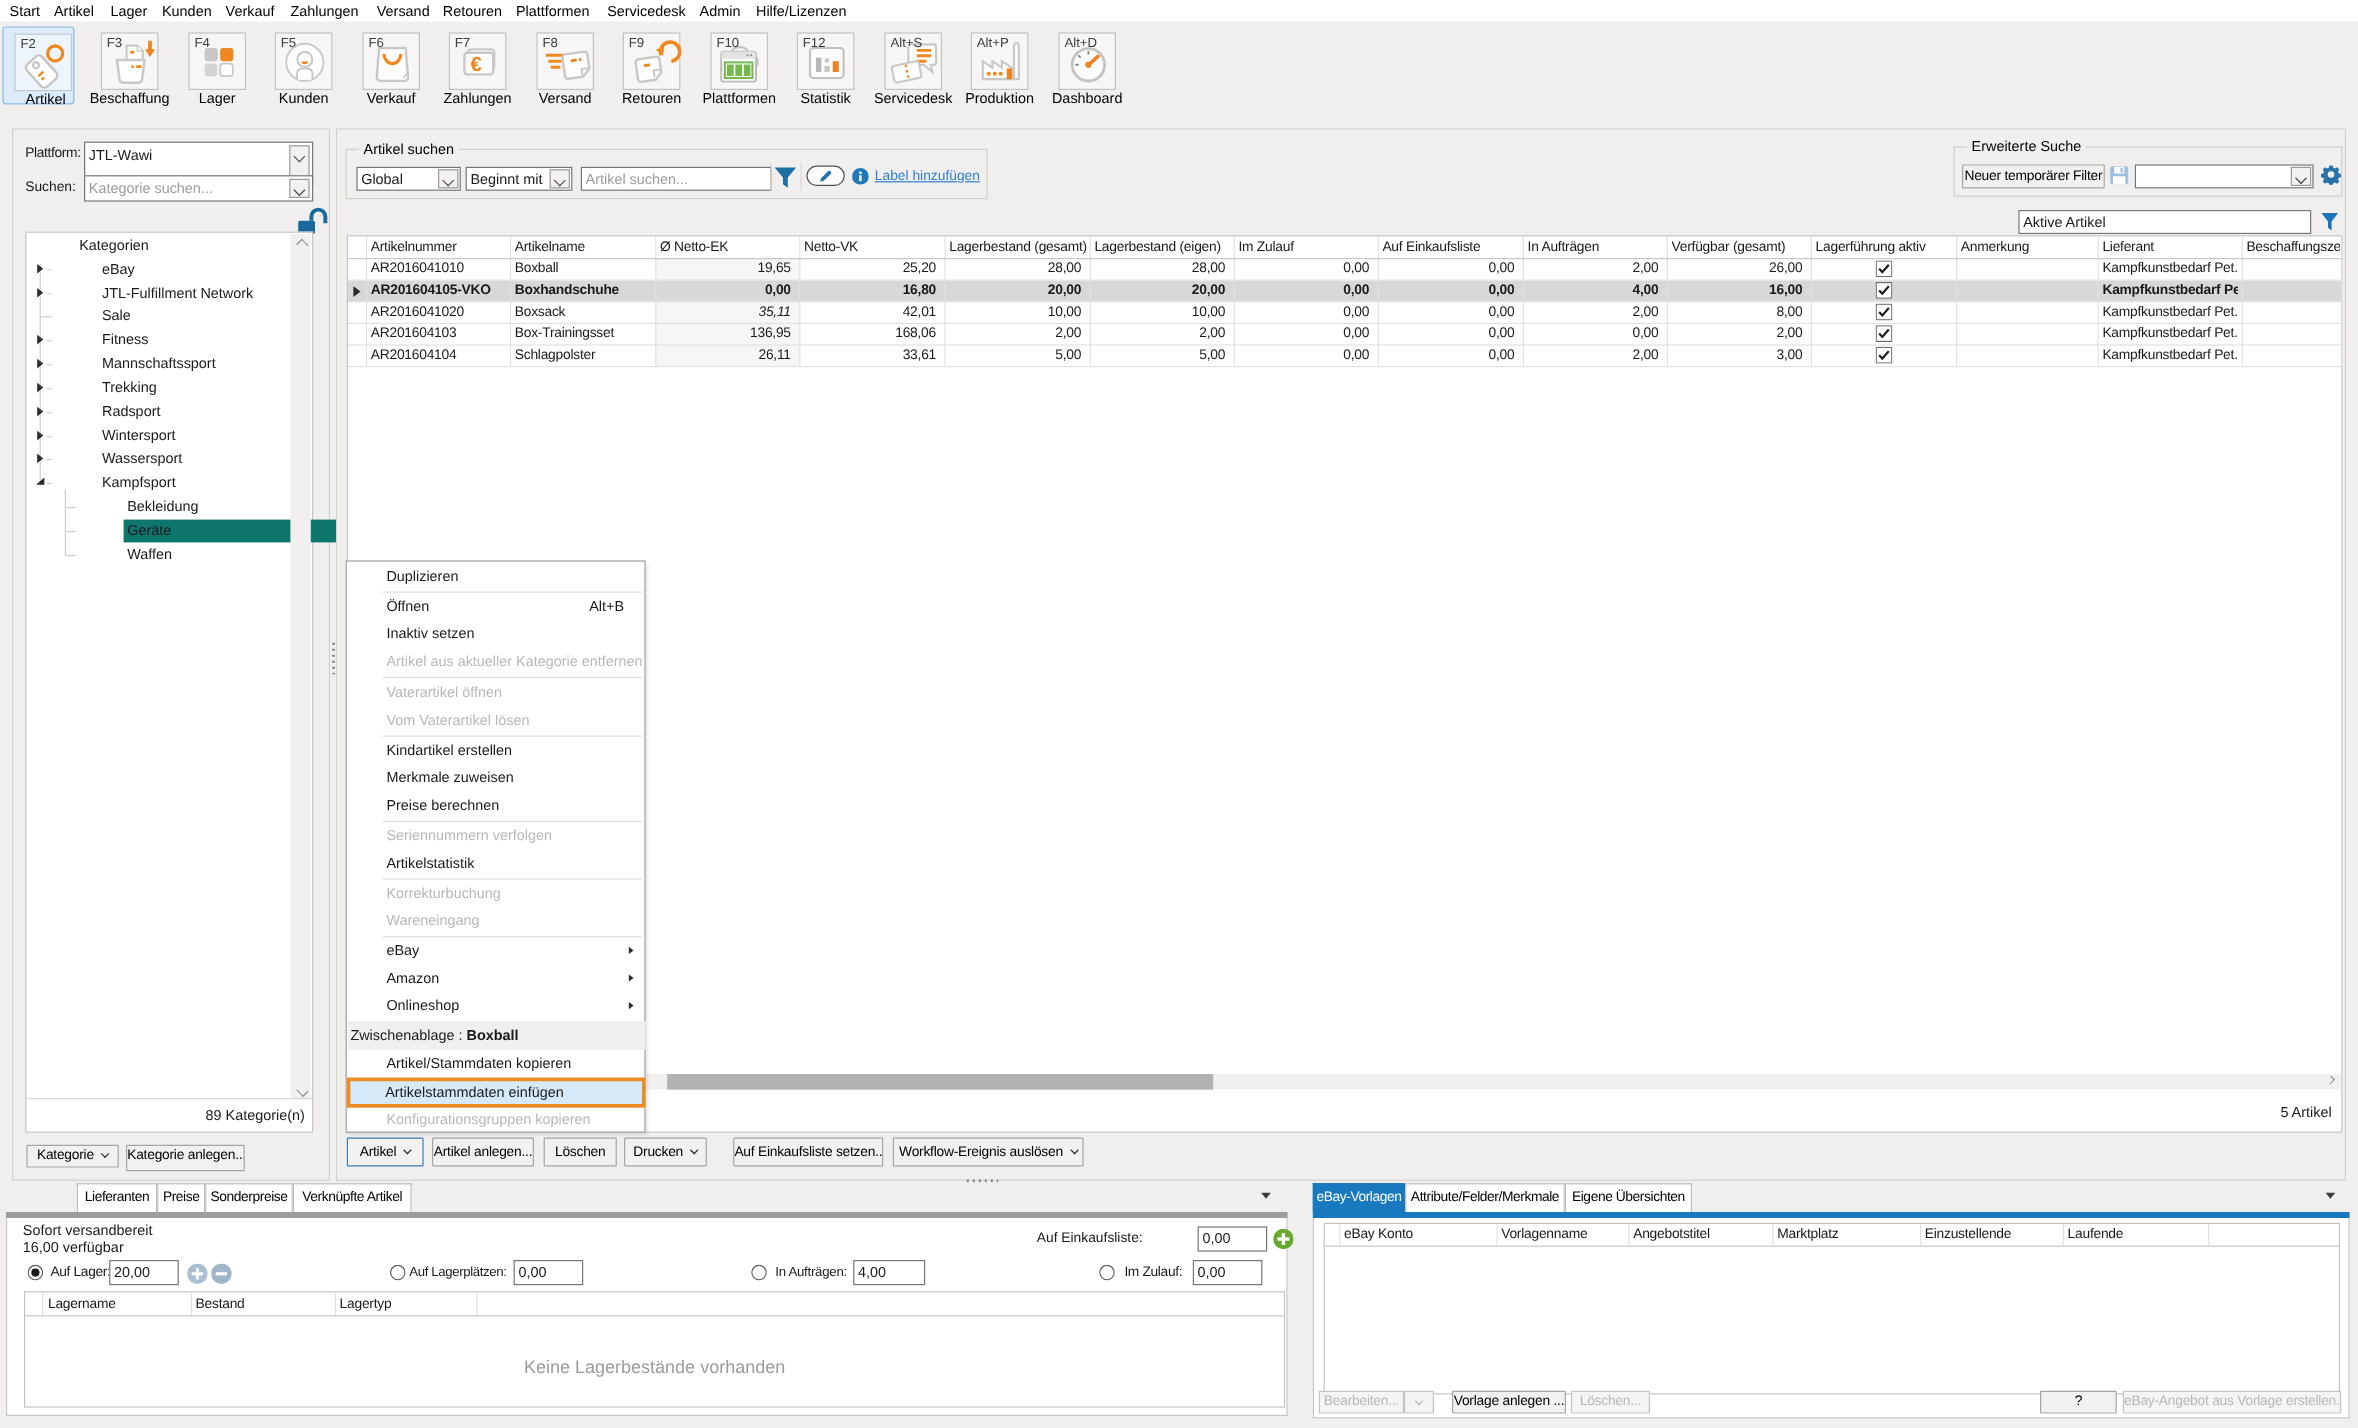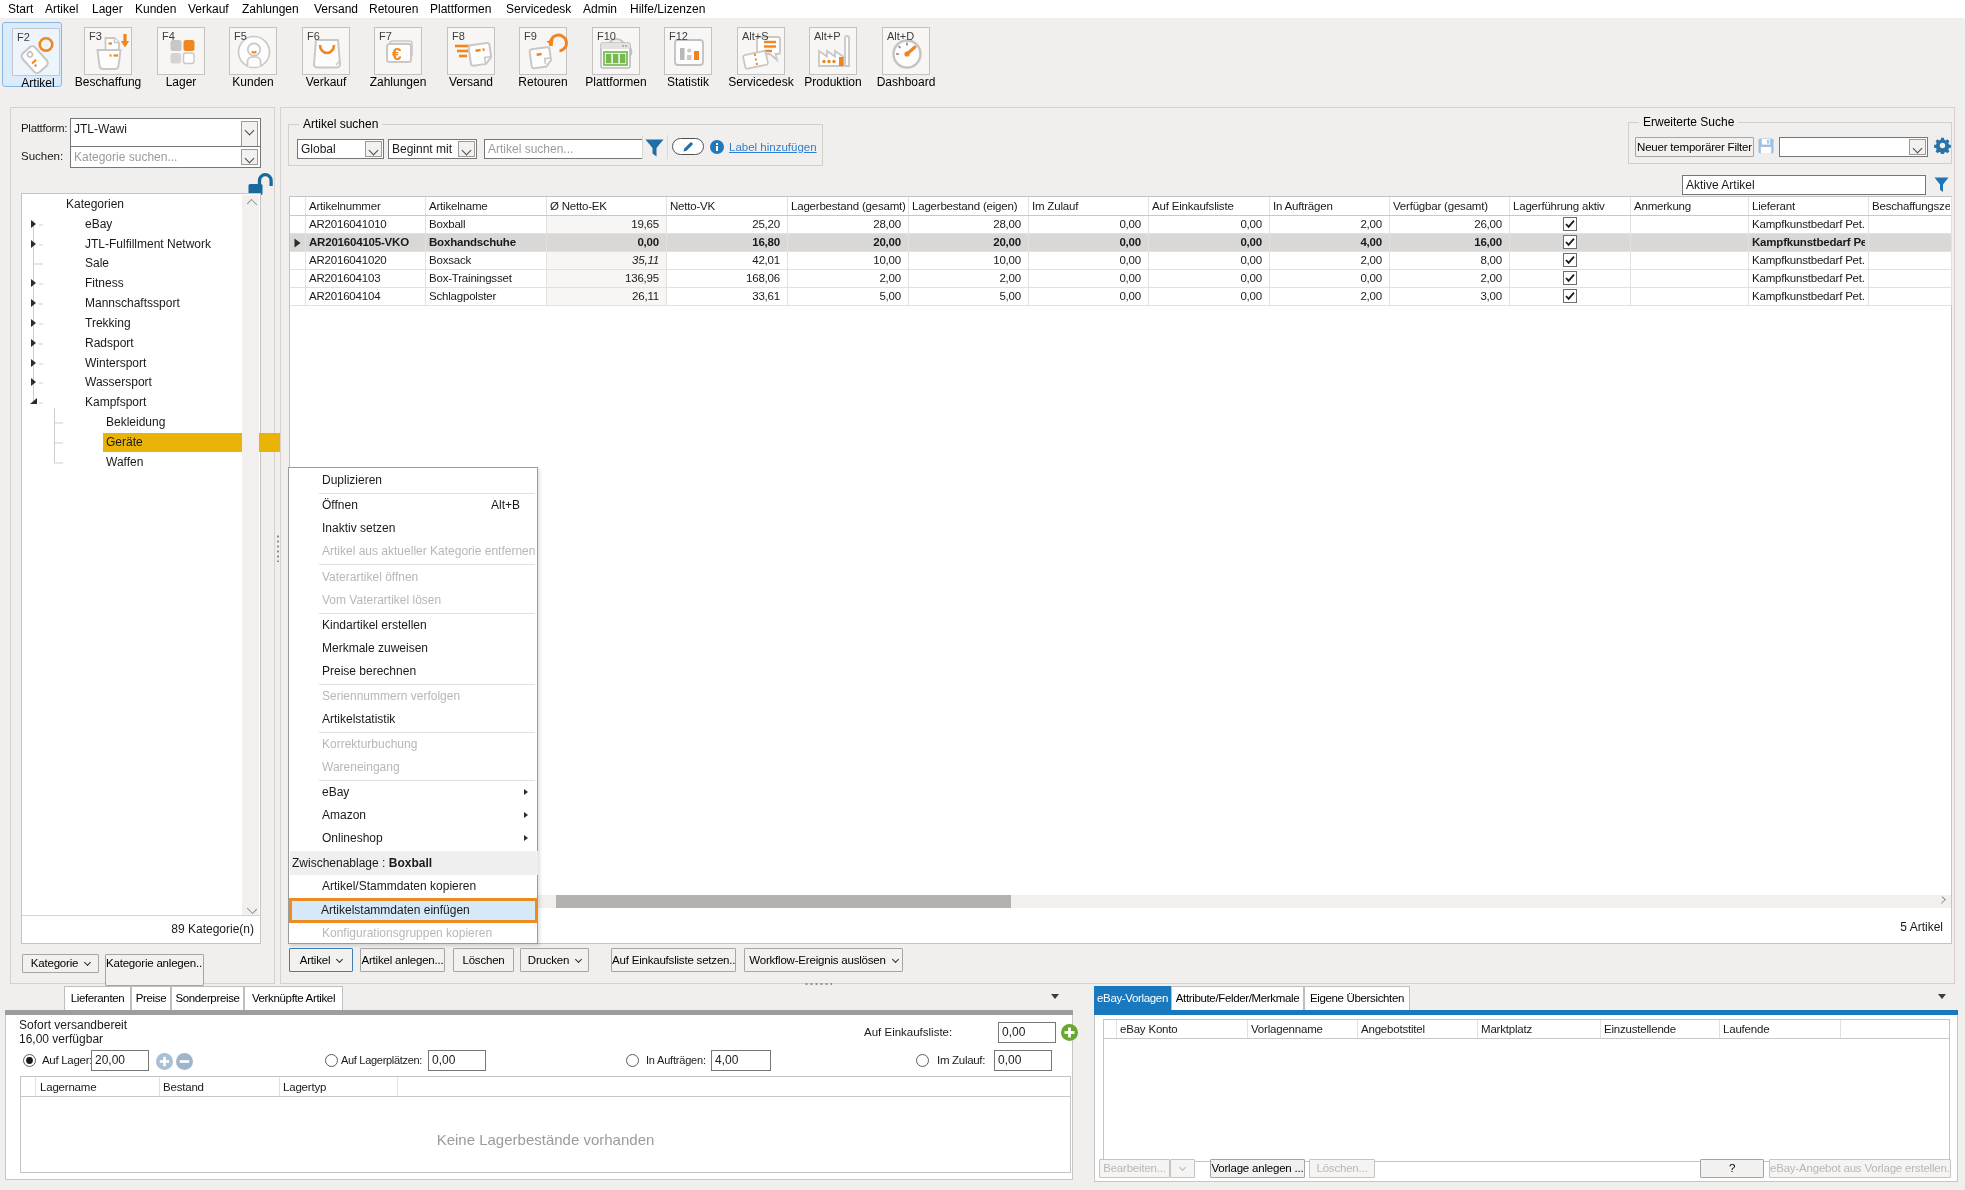--- a/index.html
+++ b/index.html
@@ -262,21 +262,21 @@
   <div class="trow" style="top:41px; left:23px;">JTL-Fulfillment Network</div>
   <div class="trow" style="top:60px; left:23px;">Sale</div>
   <div class="trow" style="top:80px; left:23px;">Fitness</div>
   <div class="trow" style="top:100px; left:23px;">Mannschaftssport</div>
   <div class="trow" style="top:120px; left:23px;">Trekking</div>
   <div class="trow" style="top:140px; left:23px;">Radsport</div>
   <div class="trow" style="top:160px; left:23px;">Wintersport</div>
   <div class="trow" style="top:179px; left:23px;">Wassersport</div>
   <div class="trow" style="top:199px; left:23px;">Kampfsport</div>
   <div class="trow" style="top:219px; left:44px;">Bekleidung</div>
-  <div class="trow" style="top:239px; left:41px; width:179px; background:#eab308; padding-left:3px;">Geräte</div>
+  <div class="trow" style="top:239px; left:41px; width:179px; background:#0f766e; padding-left:3px;">Geräte</div>
   <div class="trow" style="top:259px; left:44px;">Waffen</div>
   <svg class="abs" style="left:0; top:0;" width="60" height="290" viewBox="0 0 60 290">
    <g stroke="#cfcdcb" stroke-width="1">
     <line x1="11.5" y1="26" x2="11.5" y2="209"></line>
     <line x1="17" y1="31" x2="21" y2="31"></line>
           <line x1="17" y1="51" x2="21" y2="51"></line>
     <line x1="11.5" y1="70" x2="21" y2="70"></line>
     <line x1="17" y1="90" x2="21" y2="90"></line>
           <line x1="17" y1="110" x2="21" y2="110"></line>
     <line x1="17" y1="130" x2="21" y2="130"></line>
@@ -301,21 +301,21 @@
     <path d="M15 204 v6 h-7 z"></path>
    </g>
   </svg>
   <div class="abs" style="right:1px; top:1px; width:17px; height:720px; background:#f1f0ef;"></div>
   <div class="abs" style="right:4px; top:6px; width:8px; height:8px; border-left:1.6px solid #8a8988; border-top:1.6px solid #8a8988; transform:rotate(45deg) scale(1,0.8);"></div>
   <div class="abs" style="right:4px; top:711px; width:8px; height:8px; border-right:1.6px solid #8a8988; border-bottom:1.6px solid #8a8988; transform:rotate(45deg) scale(1,0.8);"></div>
   <div class="abs" style="left:0; top:721px; width:238px; height:1px; background:#d6d4d2;"></div>
   <div class="abs" style="right:6px; top:728px;">89 Kategorie(n)</div>
  </div>
  <div class="wbtn" style="left:11px; top:846px; width:77px; height:19px; line-height:17px;">Kategorie <span class="cv"></span></div>
- <div class="wbtn" style="left:94px; top:846px; width:99px; height:32px; line-height:17px;">Kategorie anlegen...</div>
+ <div class="wbtn" style="left:94px; top:846px; width:99px; height:22px; line-height:17px;">Kategorie anlegen...</div>
 </div>
 <div id="mainpanel" class="panel" style="left:280px; top:107px; width:1675px; height:877px;">
  <div class="gbx" style="left:7px; top:16px; width:535px; height:42px;">
       <span class="glbl">Artikel suchen</span>
   <div class="in combo" style="left:8px; top:14px; width:87px; height:20px; line-height:18px;">Global<span class="chev"></span></div>
   <div class="in combo" style="left:99px; top:14px; width:89px; height:20px; line-height:18px;">Beginnt mit<span class="chev"></span></div>
   <div class="in ph" style="left:195px; top:14px; width:159px; height:20px; line-height:18px;">Artikel suchen...</div>
   <div class="abs" style="left:353px; top:10px; width:1px; height:24px; background:#dbd9d7;"></div>
   <div class="abs" style="left:378px; top:10px; width:1px; height:24px; background:#dbd9d7;"></div>
   <svg class="abs" style="left:356px; top:14px;" width="19" height="18" viewBox="0 0 19 18">

